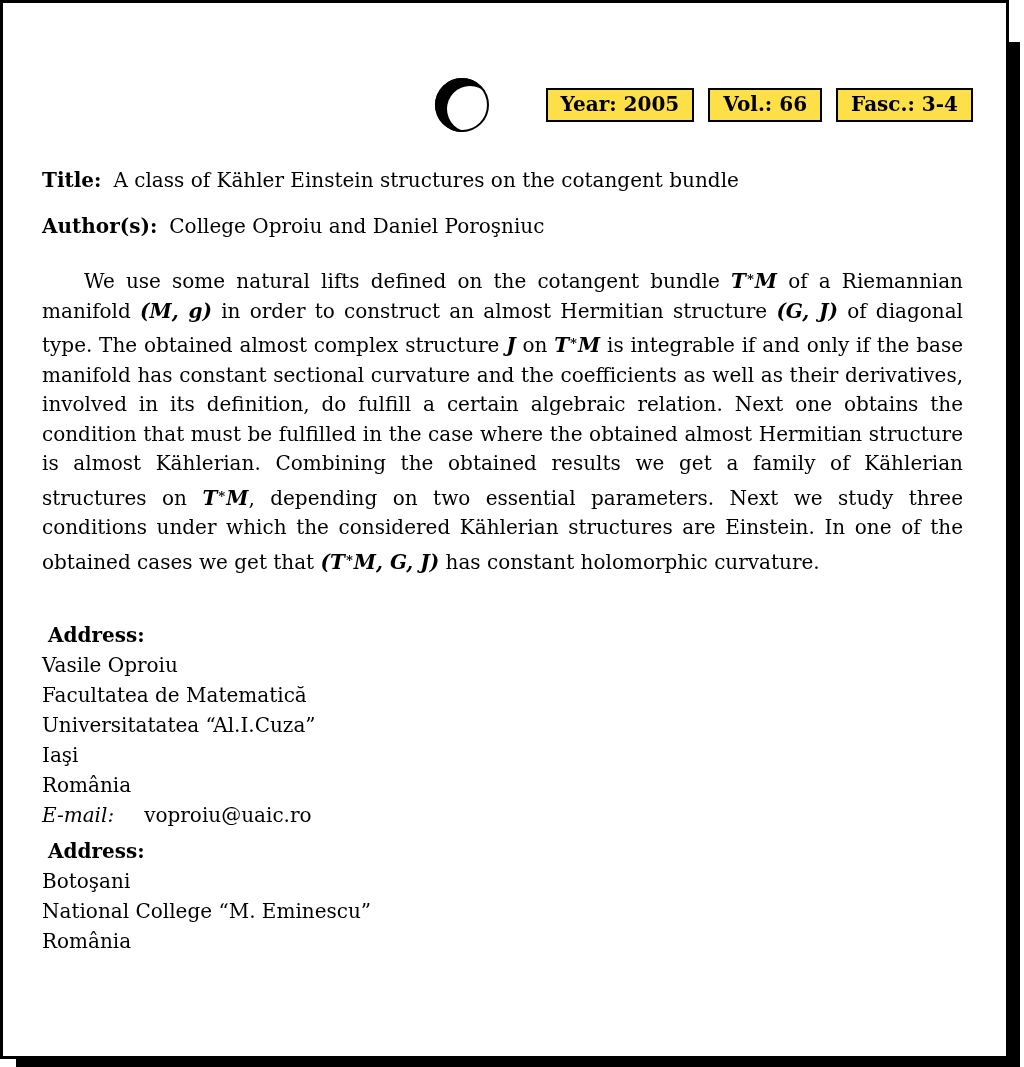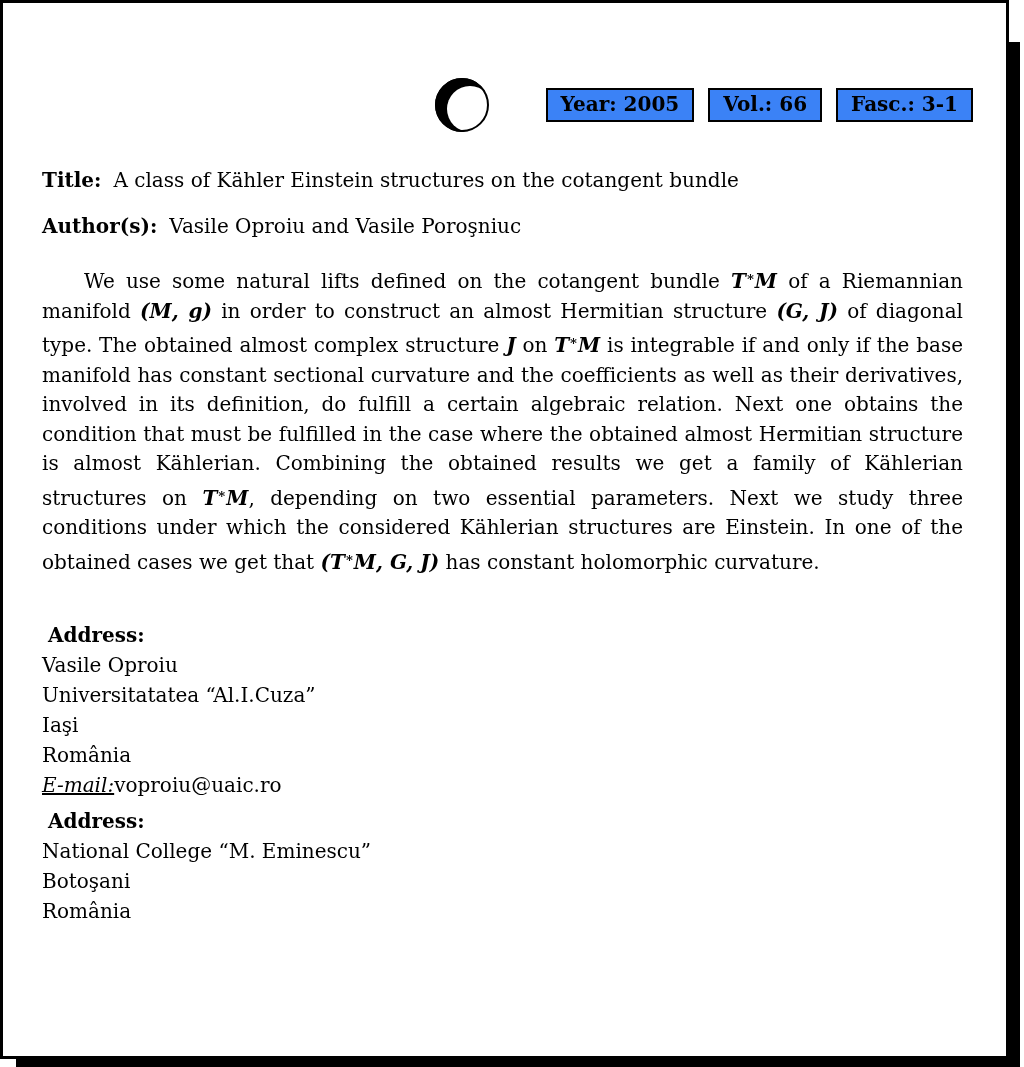--- a/index.html
+++ b/index.html
@@ -45,21 +45,21 @@
     width: 58px; height: 58px;
     margin-right: 40px;
     flex: 0 0 auto;
   }
   .badge {
     border: 2px solid #000000;
     padding: 2px 13px 4px 13px;
     font-weight: bold;
     font-size: 20px;
     white-space: nowrap;
-    background: #3b82f6;
+    background: #fde047;
   }
   .title-line {
     position: absolute;
     left: 42px; top: 168px;
     right: 62px;
     font-size: 20px;
   }
   .author-line {
     position: absolute;
     left: 42px; top: 214px;
@@ -96,68 +96,69 @@
   }
   .addr-block + .addr-block {
     margin-top: 6px;
   }
   .addr-label {
     font-weight: bold;
     padding-left: 6px;
   }
   .email-label {
     font-style: italic;
-    text-decoration: underline;
   }
   .email-value {
+    margin-left: 30px;
   }
 </style>
 </head>
 <body>
 
 <div class="frame"></div>
 <div class="shadow-right"></div>
 <div class="shadow-bottom"></div>
 
 <div class="header">
   <svg class="logo" viewBox="0 0 58 58">
     <circle cx="28" cy="29" r="27" fill="#000000"></circle>
     <circle cx="36" cy="33" r="23" fill="#ffffff"></circle>
     <circle cx="28" cy="29" r="26" fill="none" stroke="#000000" stroke-width="2"></circle>
   </svg>
   <div class="badge">Year: 2005</div>
   <div class="badge">Vol.: 66</div>
-  <div class="badge">Fasc.: 3-1</div>
+  <div class="badge">Fasc.: 3-4</div>
 </div>
 
 <div class="title-line">
   <span class="lead-label">Title:</span><span>A class of Kähler Einstein structures on the cotangent bundle</span>
 </div>
 
 <div class="author-line">
-  <span class="lead-label">Author(s):</span><span>Vasile Oproiu and Vasile Poroşniuc</span>
+  <span class="lead-label">Author(s):</span><span>College Oproiu and Daniel Poroşniuc</span>
 </div>
 
 <div class="abstract">
   <span>We use some natural lifts defined on the cotangent bundle </span><span class="math">T</span><span class="sup">∗</span><span class="math">M</span><span> of a Riemannian manifold </span><span class="math">(M, g)</span><span> in order to construct an almost Hermitian structure </span><span class="math">(G, J)</span><span> of diagonal type. The obtained almost complex structure </span><span class="math">J</span><span> on </span><span class="math">T</span><span class="sup">∗</span><span class="math">M</span><span> is integrable if and only if the base manifold has constant sectional curvature and the coefficients as well as their derivatives, involved in its definition, do fulfill a certain algebraic relation. Next one obtains the condition that must be fulfilled in the case where the obtained almost Hermitian structure is almost Kählerian. Combining the obtained results we get a family of Kählerian structures on </span><span class="math">T</span><span class="sup">∗</span><span class="math">M</span><span>, depending on two essential parameters. Next we study three conditions under which the considered Kählerian structures are Einstein. In one of the obtained cases we get that </span><span class="math">(T</span><span class="sup">∗</span><span class="math">M, G, J)</span><span> has constant holomorphic curvature.</span>
 </div>
 
 <div class="addresses">
 
   <div class="addr-block">
     <div class="addr-label">Address:</div>
     <div class="addr-line">Vasile Oproiu</div>
+    <div class="addr-line">Facultatea de Matematică</div>
     <div class="addr-line">Universitatatea “Al.I.Cuza”</div>
     <div class="addr-line">Iaşi</div>
     <div class="addr-line">România</div>
     <div class="email-line">
       <span class="email-label">E-mail:</span><span class="email-value">voproiu@uaic.ro</span>
     </div>
   </div>
 
   <div class="addr-block">
     <div class="addr-label">Address:</div>
+    <div class="addr-line">Botoşani</div>
     <div class="addr-line">National College “M. Eminescu”</div>
-    <div class="addr-line">Botoşani</div>
     <div class="addr-line">România</div>
   </div>
 
 </div>
 
 </body></html>

